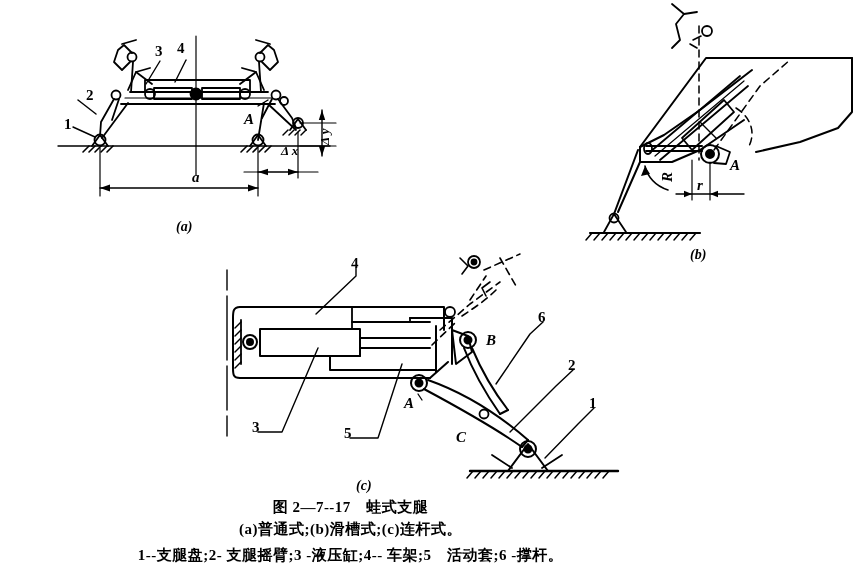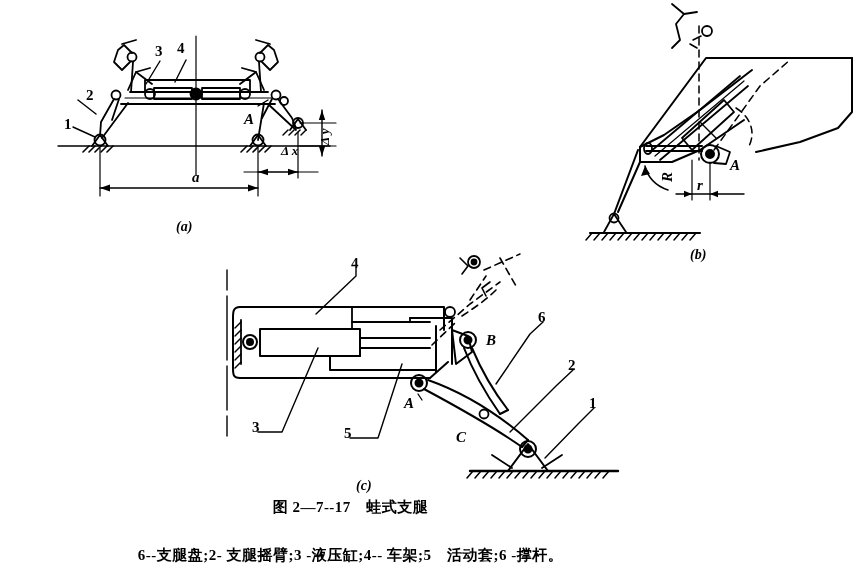--- a/index.html
+++ b/index.html
@@ -384,15 +384,16 @@
   <span class="lbl num" style="left:344px; top:426px;">5</span>
   <span class="lbl num" style="left:538px; top:310px;">6</span>
   <span class="lbl num" style="left:568px; top:358px;">2</span>
   <span class="lbl num" style="left:589px; top:396px;">1</span>
   <span class="lbl italic" style="left:404px; top:396px;">A</span>
   <span class="lbl italic" style="left:486px; top:333px;">B</span>
   <span class="lbl italic" style="left:456px; top:430px;">C</span>
   <span class="sub-label" style="left:356px; top:478px;">(c)</span>
 
   <div class="caption-block" id="cap-title">图 2—7--17　蛙式支腿</div>
-  <div class="caption-block" id="cap-keys">6--支腿盘;2- 支腿摇臂;3 -液压缸;4-- 车架;5　活动套;6 -撑杆。</div>
+  <div class="caption-block" id="cap-sub">(a)普通式;(b)滑槽式;(c)连杆式。</div>
+  <div class="caption-block" id="cap-keys">1--支腿盘;2- 支腿摇臂;3 -液压缸;4-- 车架;5　活动套;6 -撑杆。</div>
 
 </div>
 
 </body></html>

